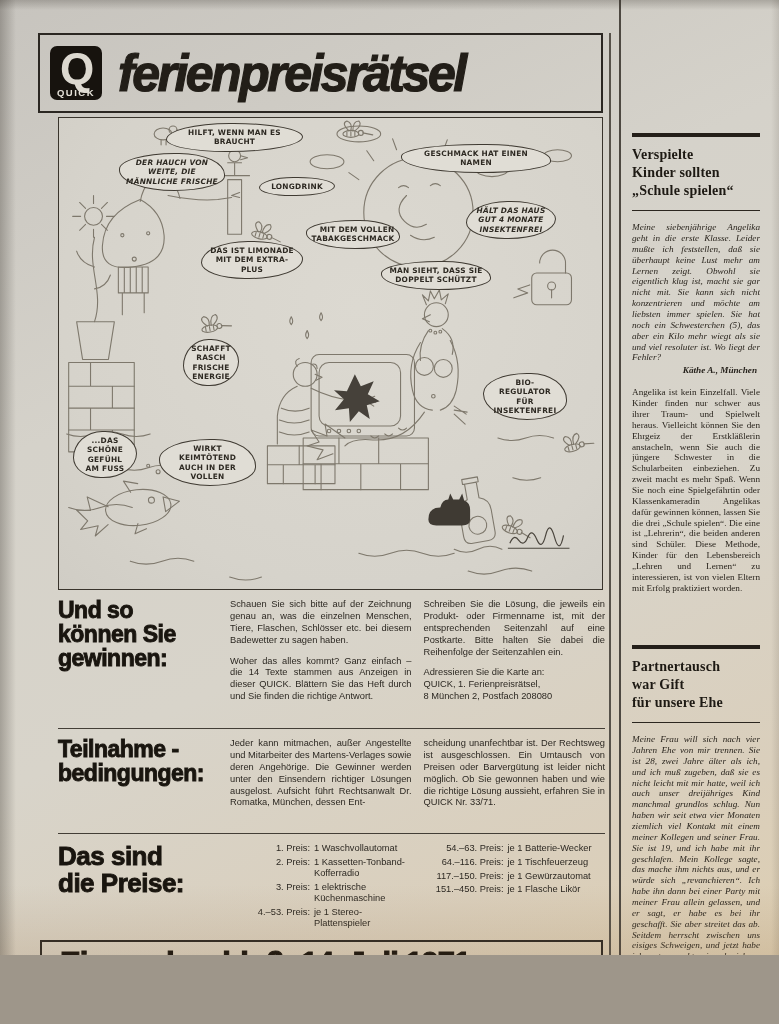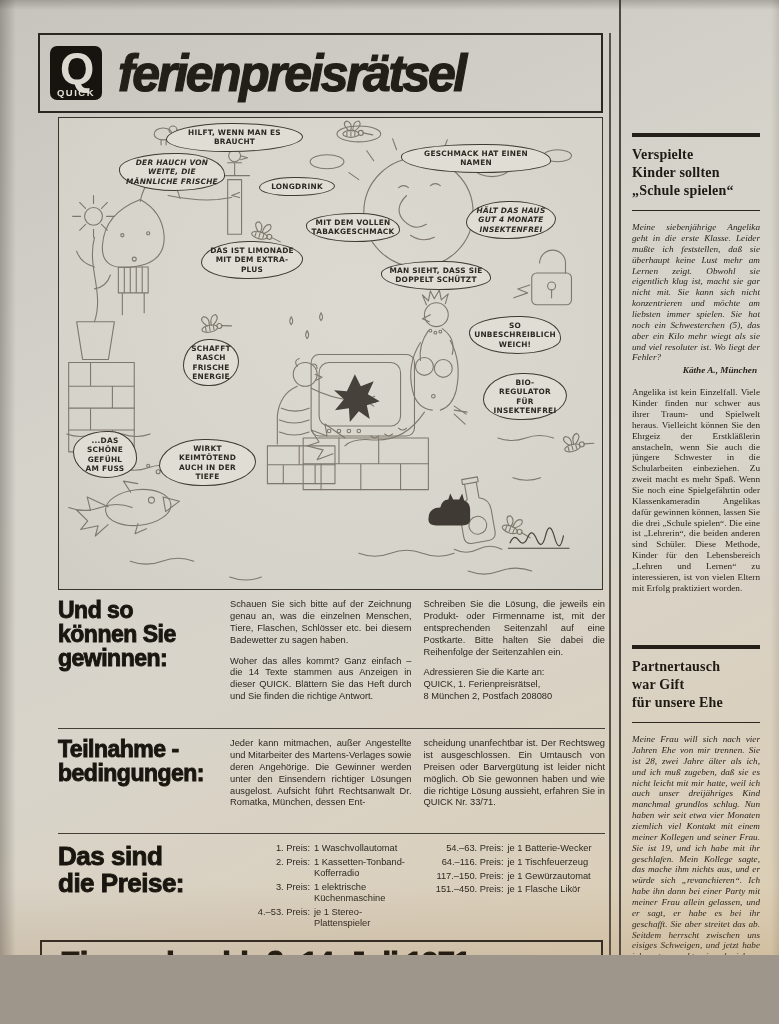--- a/index.html
+++ b/index.html
@@ -203,30 +203,29 @@
           </g>
       </g>
 
       <path fill="#46413a" stroke="none" d="M296 258 l6 12 13 -5 -6 13 12 7 -13 4 3 14 -11 -8 -9 11 -1 -14 -14 2 9 -11 -10 -9 13 1 z"></path>
       <path fill="#3f3a33" stroke="none" d="M370 404 q0 -12 12 -12 q2 -8 8 -8 l2 -6 3 6 h6 l3 -6 2 7 q6 2 6 10 v9 q0 6 -8 6 h-26 q-8 0 -8 -6 z"></path>
       <path stroke="#4a453d" fill="none" stroke-width="1.2" d="M452 428 q4 -10 9 -3 t9 -3 t9 2 t9 -4 t9 2 t9 -2 M450 433 h62"></path>
     </svg>
     <div class="bubble" style="left:107px;top:5px;width:137px;">HILFT, WENN MAN ES BRAUCHT</div>
     <div class="bubble" style="left:60px;top:35px;width:106px;font-style:italic;">DER HAUCH VON WEITE, DIE MÄNNLICHE FRISCHE</div>
     <div class="bubble" style="left:200px;top:59px;width:76px;">LONGDRINK</div>
-    <div class="bubble" style="left:247px;top:95px;width:94px;">MIT DEM VOLLEN TABAKGESCHMACK</div>
+    <div class="bubble" style="left:247px;top:102px;width:94px;text-align:right;">MIT DEM VOLLEN TABAKGESCHMACK</div>
     <div class="bubble" style="left:142px;top:123px;width:102px;">DAS IST LIMONADE MIT DEM EXTRA-PLUS</div>
     <div class="bubble" style="left:342px;top:26px;width:150px;">GESCHMACK HAT EINEN NAMEN</div>
     <div class="bubble" style="left:407px;top:83px;width:90px;font-style:italic;">HÄLT DAS HAUS GUT 4 MONATE INSEKTENFREI</div>
     <div class="bubble" style="left:322px;top:143px;width:110px;">MAN SIEHT, DASS SIE DOPPELT SCHÜTZT</div>
     <div class="bubble" style="left:124px;top:221px;width:56px;">SCHAFFT RASCH FRISCHE ENERGIE</div>
-    <div class="bubble" style="left:410px;top:198px;width:92px;">SO UNBESCHREIBLICH WEICH!</div>
     <div class="bubble" style="left:424px;top:255px;width:84px;">BIO-REGULATOR FÜR INSEKTENFREI</div>
     <div class="bubble" style="left:14px;top:313px;width:64px;">...DAS SCHÖNE GEFÜHL AM FUSS</div>
-    <div class="bubble" style="left:100px;top:321px;width:97px;">WIRKT KEIMTÖTEND AUCH IN DER TIEFE</div>
+    <div class="bubble" style="left:100px;top:321px;width:97px;">WIRKT KEIMTÖTEND AUCH IN DER VOLLEN</div>
   </div>
 
   <div class="abs sec" style="top:599px;">
     <div class="sec-heading preline">Und so
 können Sie
 gewinnen:</div>
     <div class="sec-col">
       <p>Schauen Sie sich bitte auf der Zeichnung genau an, was die einzelnen Menschen, Tiere, Flaschen, Schlösser etc. bei diesem Badewetter zu sagen haben.</p>
       <p>Woher das alles kommt? Ganz einfach – die 14 Texte stammen aus Anzeigen in dieser QUICK. Blättern Sie das Heft durch und Sie finden die richtige Antwort.</p>
     </div>

